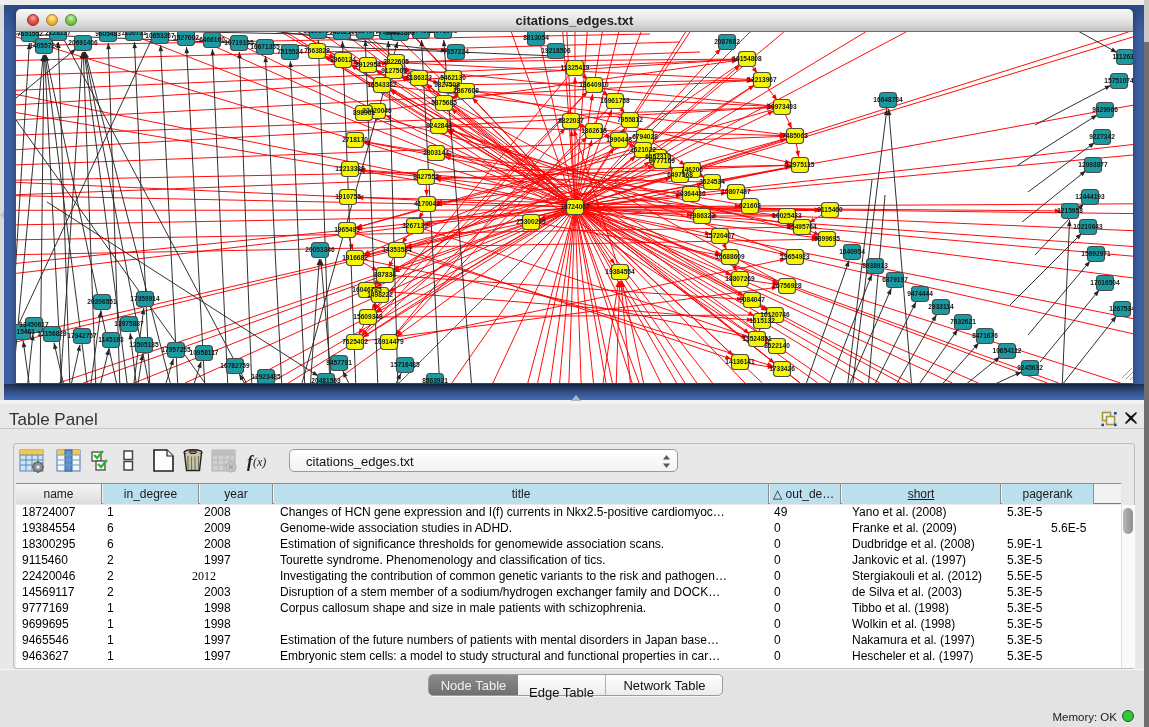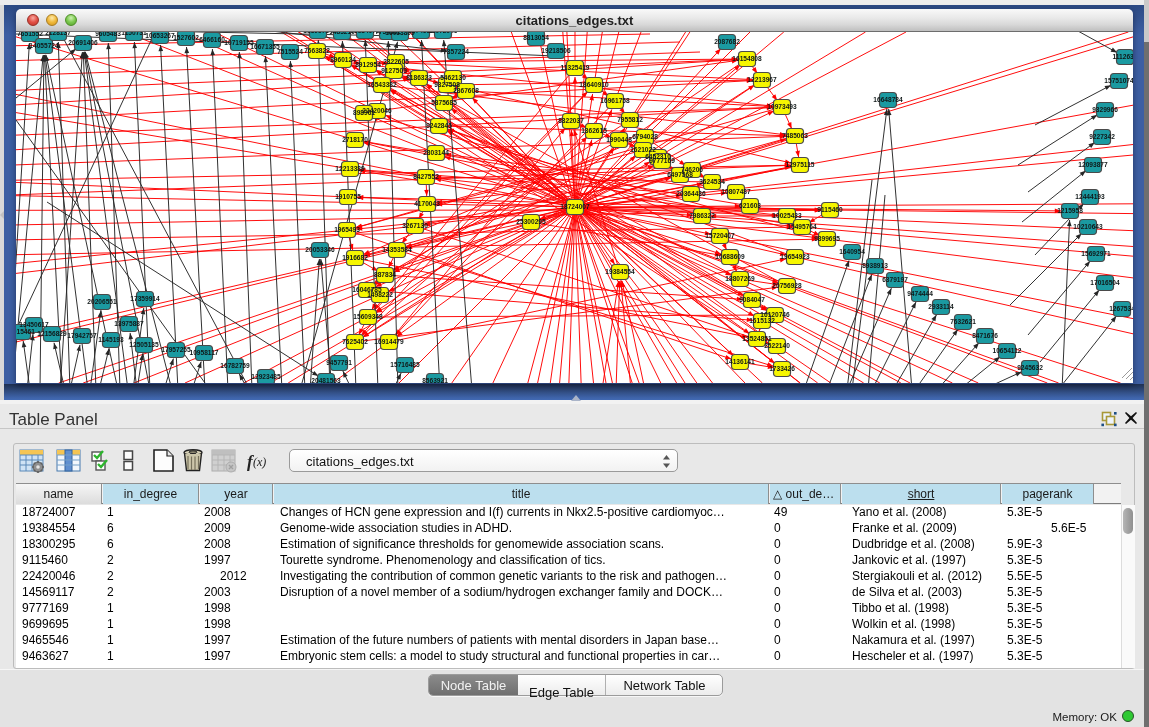--- a/index.html
+++ b/index.html
@@ -1036,53 +1036,54 @@
       <span style="position:absolute;left:836px;">Franke et al. (2009)</span>
       <span style="position:absolute;left:1035px;">5.6E-5</span>
     </div>
     <div style="position:absolute;left:16px;top:537px;width:1105px;height:16px;">
       <span style="position:absolute;left:6px;">18300295</span>
       <span style="position:absolute;left:91px;">6</span>
       <span style="position:absolute;left:188px;">2008</span>
       <span style="position:absolute;left:264px;">Estimation of significance thresholds for genomewide association scans.</span>
       <span style="position:absolute;left:758px;">0</span>
       <span style="position:absolute;left:836px;">Dudbridge et al. (2008)</span>
-      <span style="position:absolute;left:991px;">5.9E-3</span>
+      <span style="position:absolute;left:991px;">5.9E-1</span>
     </div>
     <div style="position:absolute;left:16px;top:553px;width:1105px;height:16px;">
       <span style="position:absolute;left:6px;">9115460</span>
       <span style="position:absolute;left:91px;">2</span>
       <span style="position:absolute;left:188px;">1997</span>
       <span style="position:absolute;left:264px;">Tourette syndrome. Phenomenology and classification of tics.</span>
       <span style="position:absolute;left:758px;">0</span>
       <span style="position:absolute;left:836px;">Jankovic et al. (1997)</span>
       <span style="position:absolute;left:991px;">5.3E-5</span>
     </div>
     <div style="position:absolute;left:16px;top:569px;width:1105px;height:16px;">
       <span style="position:absolute;left:6px;">22420046</span>
       <span style="position:absolute;left:91px;">2</span>
-      <span style="position:absolute;left:204px;">2012</span>
+      <span style="position:absolute;left:176px;font-family:Liberation Serif, serif;">2012</span>
       <span style="position:absolute;left:264px;">Investigating the contribution of common genetic variants to the risk and pathogen…</span>
       <span style="position:absolute;left:758px;">0</span>
       <span style="position:absolute;left:836px;">Stergiakouli et al. (2012)</span>
       <span style="position:absolute;left:991px;">5.5E-5</span>
     </div>
     <div style="position:absolute;left:16px;top:585px;width:1105px;height:16px;">
       <span style="position:absolute;left:6px;">14569117</span>
       <span style="position:absolute;left:91px;">2</span>
       <span style="position:absolute;left:188px;">2003</span>
-      <span style="position:absolute;left:264px;">Disruption of a novel member of a sodium/hydrogen exchanger family and DOCK…</span>
+      <span style="position:absolute;left:264px;">Disruption of a stem member of a sodium/hydrogen exchanger family and DOCK…</span>
       <span style="position:absolute;left:758px;">0</span>
       <span style="position:absolute;left:836px;">de Silva et al. (2003)</span>
       <span style="position:absolute;left:991px;">5.3E-5</span>
     </div>
     <div style="position:absolute;left:16px;top:601px;width:1105px;height:16px;">
       <span style="position:absolute;left:6px;">9777169</span>
       <span style="position:absolute;left:91px;">1</span>
       <span style="position:absolute;left:188px;">1998</span>
+      <span style="position:absolute;left:264px;">Corpus callosum shape and size in male patients with schizophrenia.</span>
       <span style="position:absolute;left:758px;">0</span>
       <span style="position:absolute;left:836px;">Tibbo et al. (1998)</span>
       <span style="position:absolute;left:991px;">5.3E-5</span>
     </div>
     <div style="position:absolute;left:16px;top:617px;width:1105px;height:16px;">
       <span style="position:absolute;left:6px;">9699695</span>
       <span style="position:absolute;left:91px;">1</span>
       <span style="position:absolute;left:188px;">1998</span>
       <span style="position:absolute;left:758px;">0</span>
       <span style="position:absolute;left:836px;">Wolkin et al. (1998)</span>

